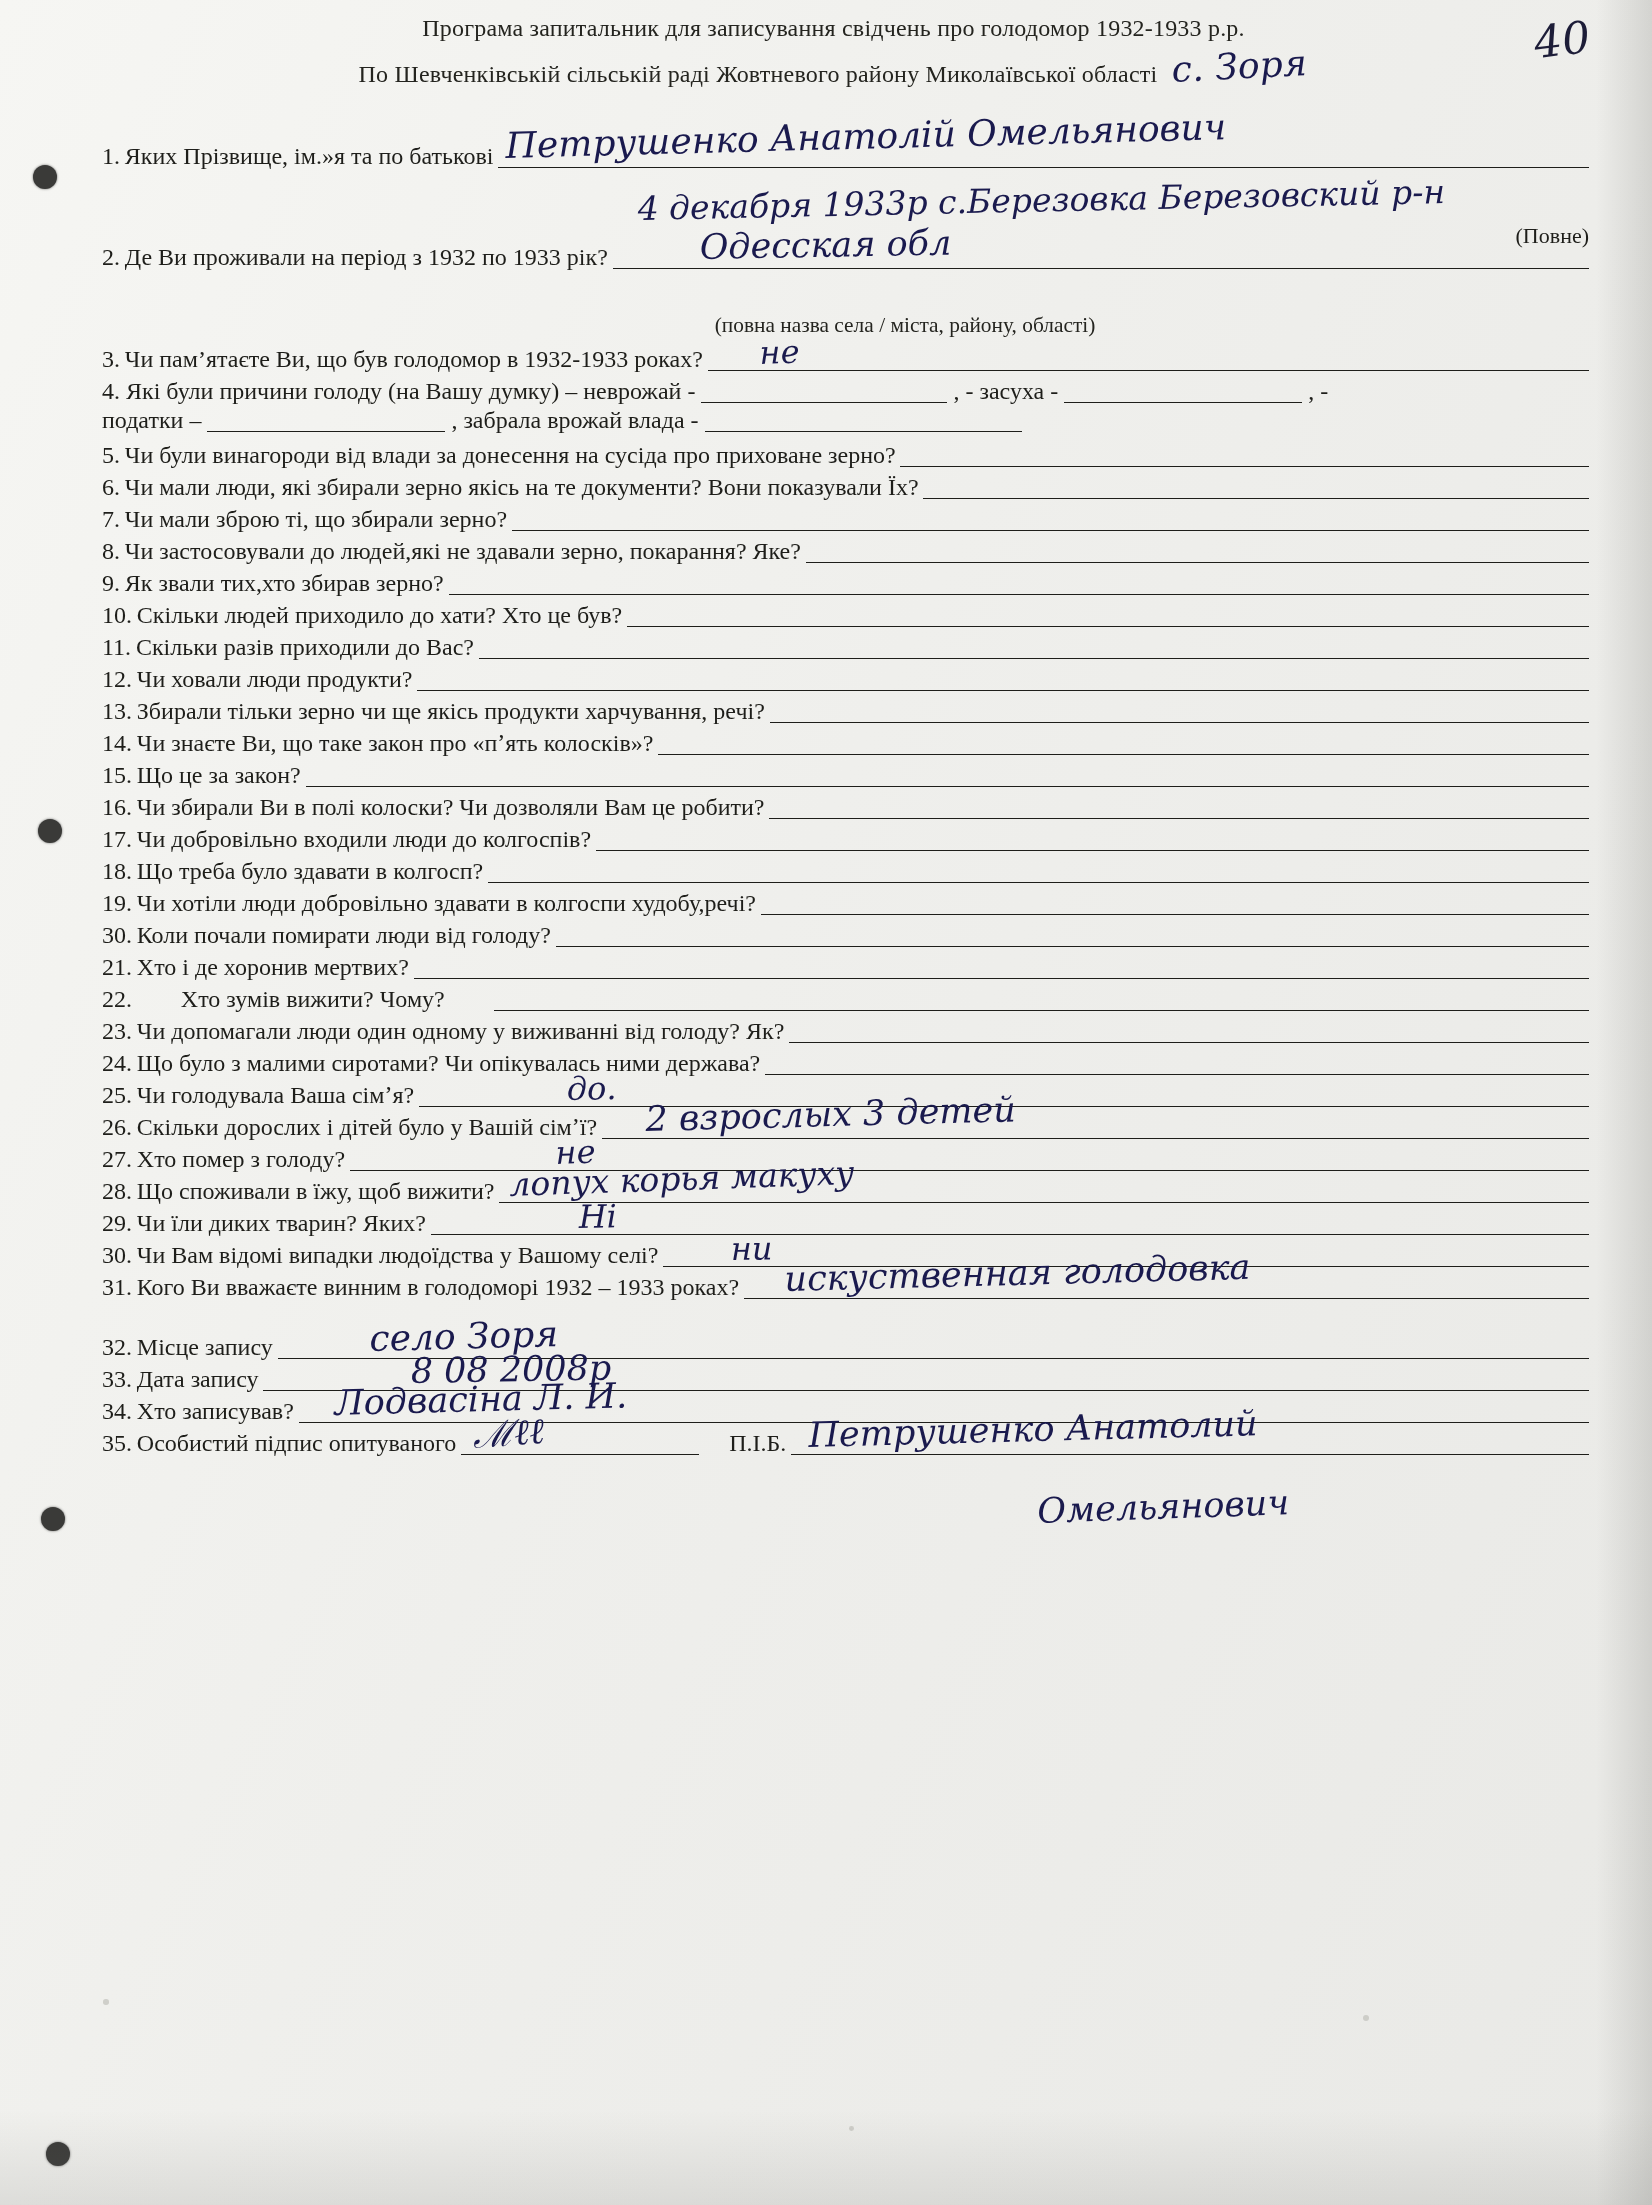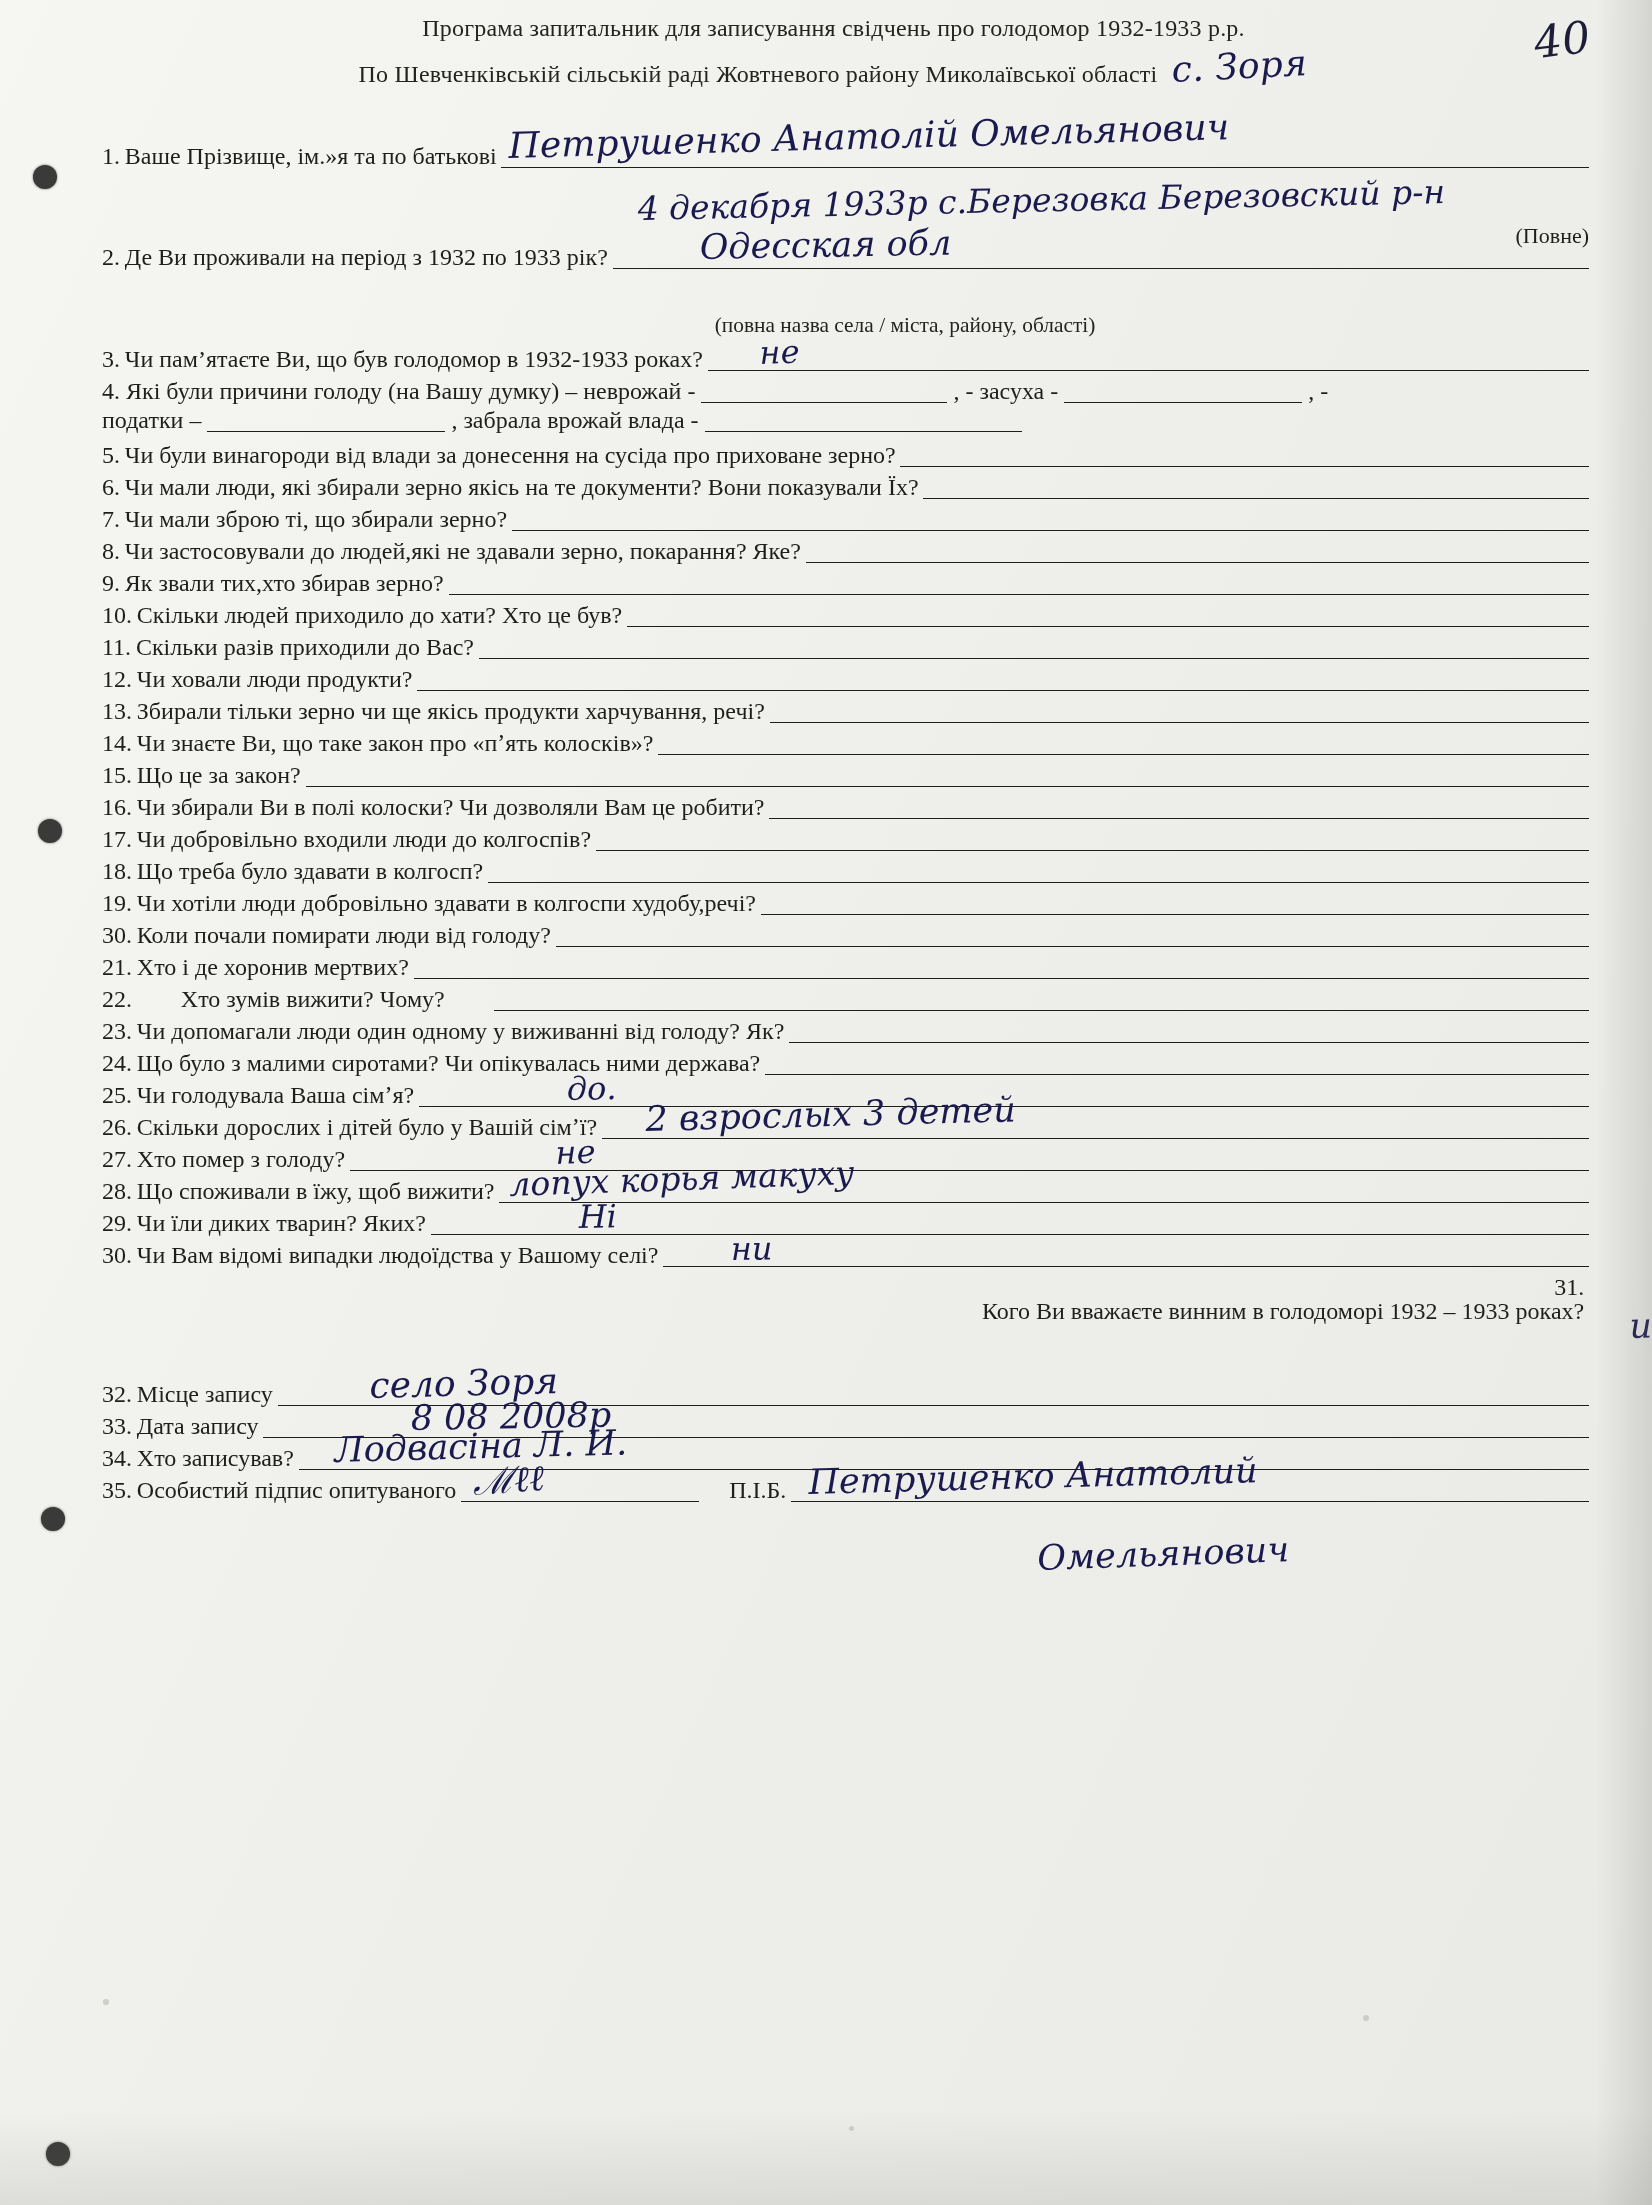--- a/index.html
+++ b/index.html
@@ -153,21 +153,21 @@
       <div class="l2">
         <span>По Шевченківській сільській раді Жовтневого району Миколаївської області</span>
         <span class="hw" style="position:relative; font-size:36px; margin-left:9.5px; transform:rotate(-3deg); display:inline-block;">с. Зоря</span>
       </div>
     </div>
 
     <div class="body">
 
       <div class="row" style="margin-top:48px; padding-left:24px;">
         <span class="q">1.</span>
-        <span class="q">Ваше Прізвище, ім.»я та по батькові</span>
+        <span class="q">Яких Прізвище, ім.»я та по батькові</span>
         <span class="fill">
           <span class="hw" style="left:8px; bottom:3.2px; font-size:36px; transform:rotate(-1.5deg);">Петрушенко Анатолій Омельянович</span>
         </span>
       </div>
 
       <div class="row" style="height:44px; margin-bottom:0; padding-left:24px;">
         <span class="fill" style="border-bottom:none;">
           <span class="hw" style="left:536px; bottom:-4.8px; font-size:33px; transform:rotate(-1.2deg);">4 декабря 1933р с.Березовка Березовский р-н</span>
         </span>
       </div>
@@ -368,21 +368,21 @@
       </div>
 
       <div class="row" style="padding-left:24px;">
         <span class="q">30.</span>
         <span class="q">Чи Вам відомі випадки людоїдства у Вашому селі?</span>
         <span class="fill">
           <span class="hw" style="left:68px; bottom:1.6px; font-size:32px; transform:rotate(-1deg);">ни</span>
         </span>
       </div>
 
-      <div class="row" style="padding-left:24px;flex-direction:column;">
+      <div class="row" style="padding-left:24px;">
         <span class="q">31.</span>
         <span class="q">Кого Ви вважаєте винним в голодоморі 1932 – 1933 роках?</span>
         <span class="fill">
           <span class="hw" style="left:41px; bottom:1.6px; font-size:35px; transform:rotate(-1.5deg);">искуственная голодовка</span>
         </span>
       </div>
 
       <div class="row" style="padding-left:24px; margin-top:36px;">
         <span class="q">32.</span>
         <span class="q">Місце запису</span>

